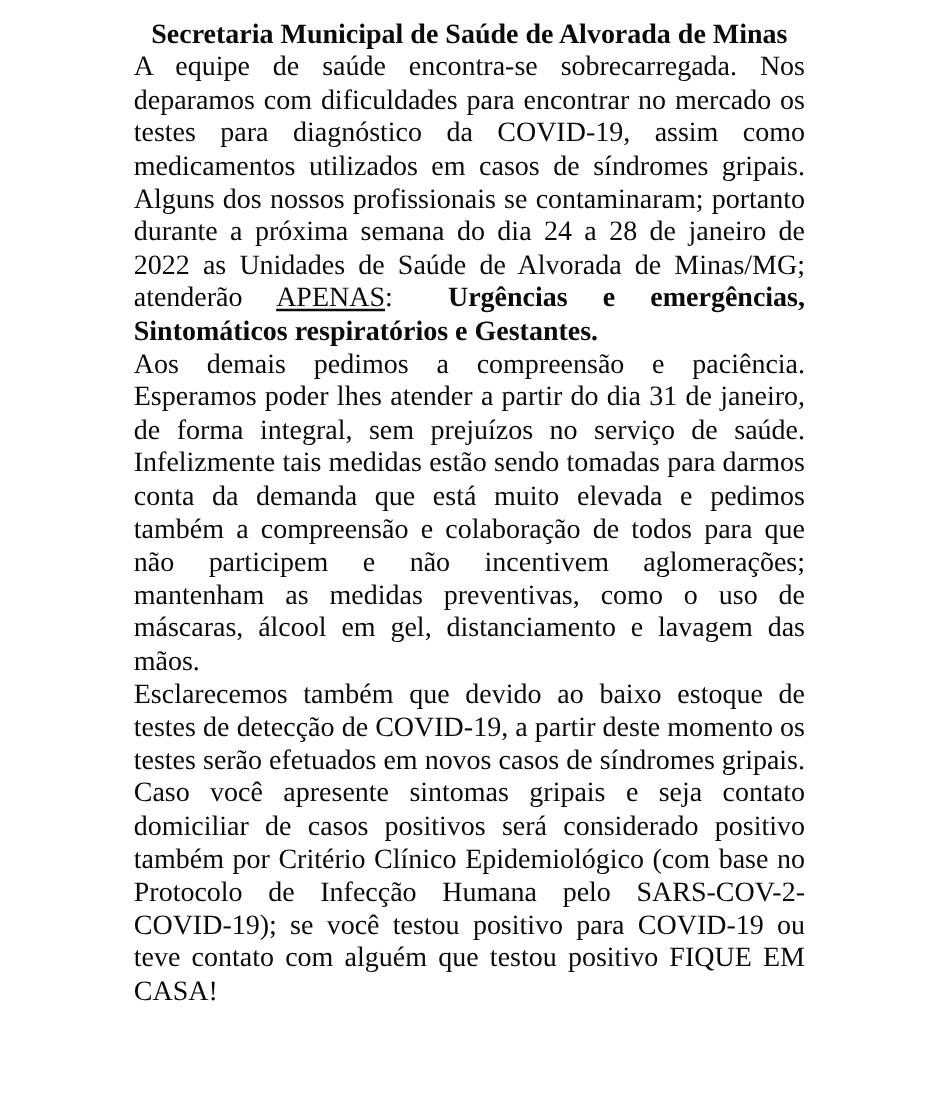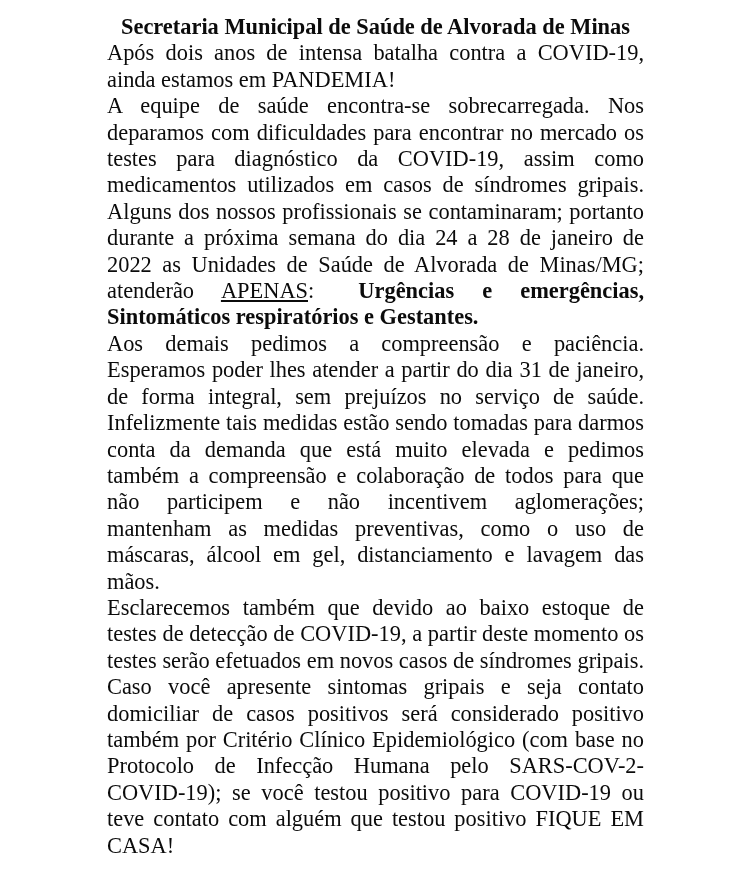--- a/index.html
+++ b/index.html
@@ -39,19 +39,18 @@
   .seg-bold { font-weight: bold; margin-left: 16px; }
   .seg-underline { text-decoration: underline; text-underline-offset: 2px; }
 </style>
 </head>
 <body>
 
 <div class="page">
   <div class="content">
     <h1 class="title">Secretaria Municipal de Saúde de Alvorada de Minas</h1>
     <div id="doc-body">
-        <p class="para"><span>Após dois anos de intensa batalha contra a COVID-19, ainda estamos em PANDEMIA!</span></p>
         <p class="para"><span>A equipe de saúde encontra-se sobrecarregada. Nos deparamos com dificuldades para encontrar no mercado os testes para diagnóstico da COVID-19, assim como medicamentos utilizados em casos de síndromes gripais. Alguns dos nossos profissionais se contaminaram; portanto durante a próxima semana do dia 24 a 28 de janeiro de 2022 as Unidades de Saúde de Alvorada de Minas/MG; atenderão </span><span class="seg-underline">APENAS</span><span>: </span><span class="seg-bold">Urgências e emergências, Sintomáticos respiratórios e Gestantes.</span></p>
         <p class="para"><span>Aos demais pedimos a compreensão e paciência. Esperamos poder lhes atender a partir do dia 31 de janeiro, de forma integral, sem prejuízos no serviço de saúde. Infelizmente tais medidas estão sendo tomadas para darmos conta da demanda que está muito elevada e pedimos também a compreensão e colaboração de todos para que não participem e não incentivem aglomerações; mantenham as medidas preventivas, como o uso de máscaras, álcool em gel, distanciamento e lavagem das mãos.</span></p>
         <p class="para"><span>Esclarecemos também que devido ao baixo estoque de testes de detecção de COVID-19, a partir deste momento os testes serão efetuados em novos casos de síndromes gripais. Caso você apresente sintomas gripais e seja contato domiciliar de casos positivos será considerado positivo também por Critério Clínico Epidemiológico (com base no Protocolo de Infecção Humana pelo SARS-COV-2-COVID-19); se você testou positivo para COVID-19 ou teve contato com alguém que testou positivo FIQUE EM CASA!</span></p>
       </div>
   </div>
 </div>
 
 </body></html>

